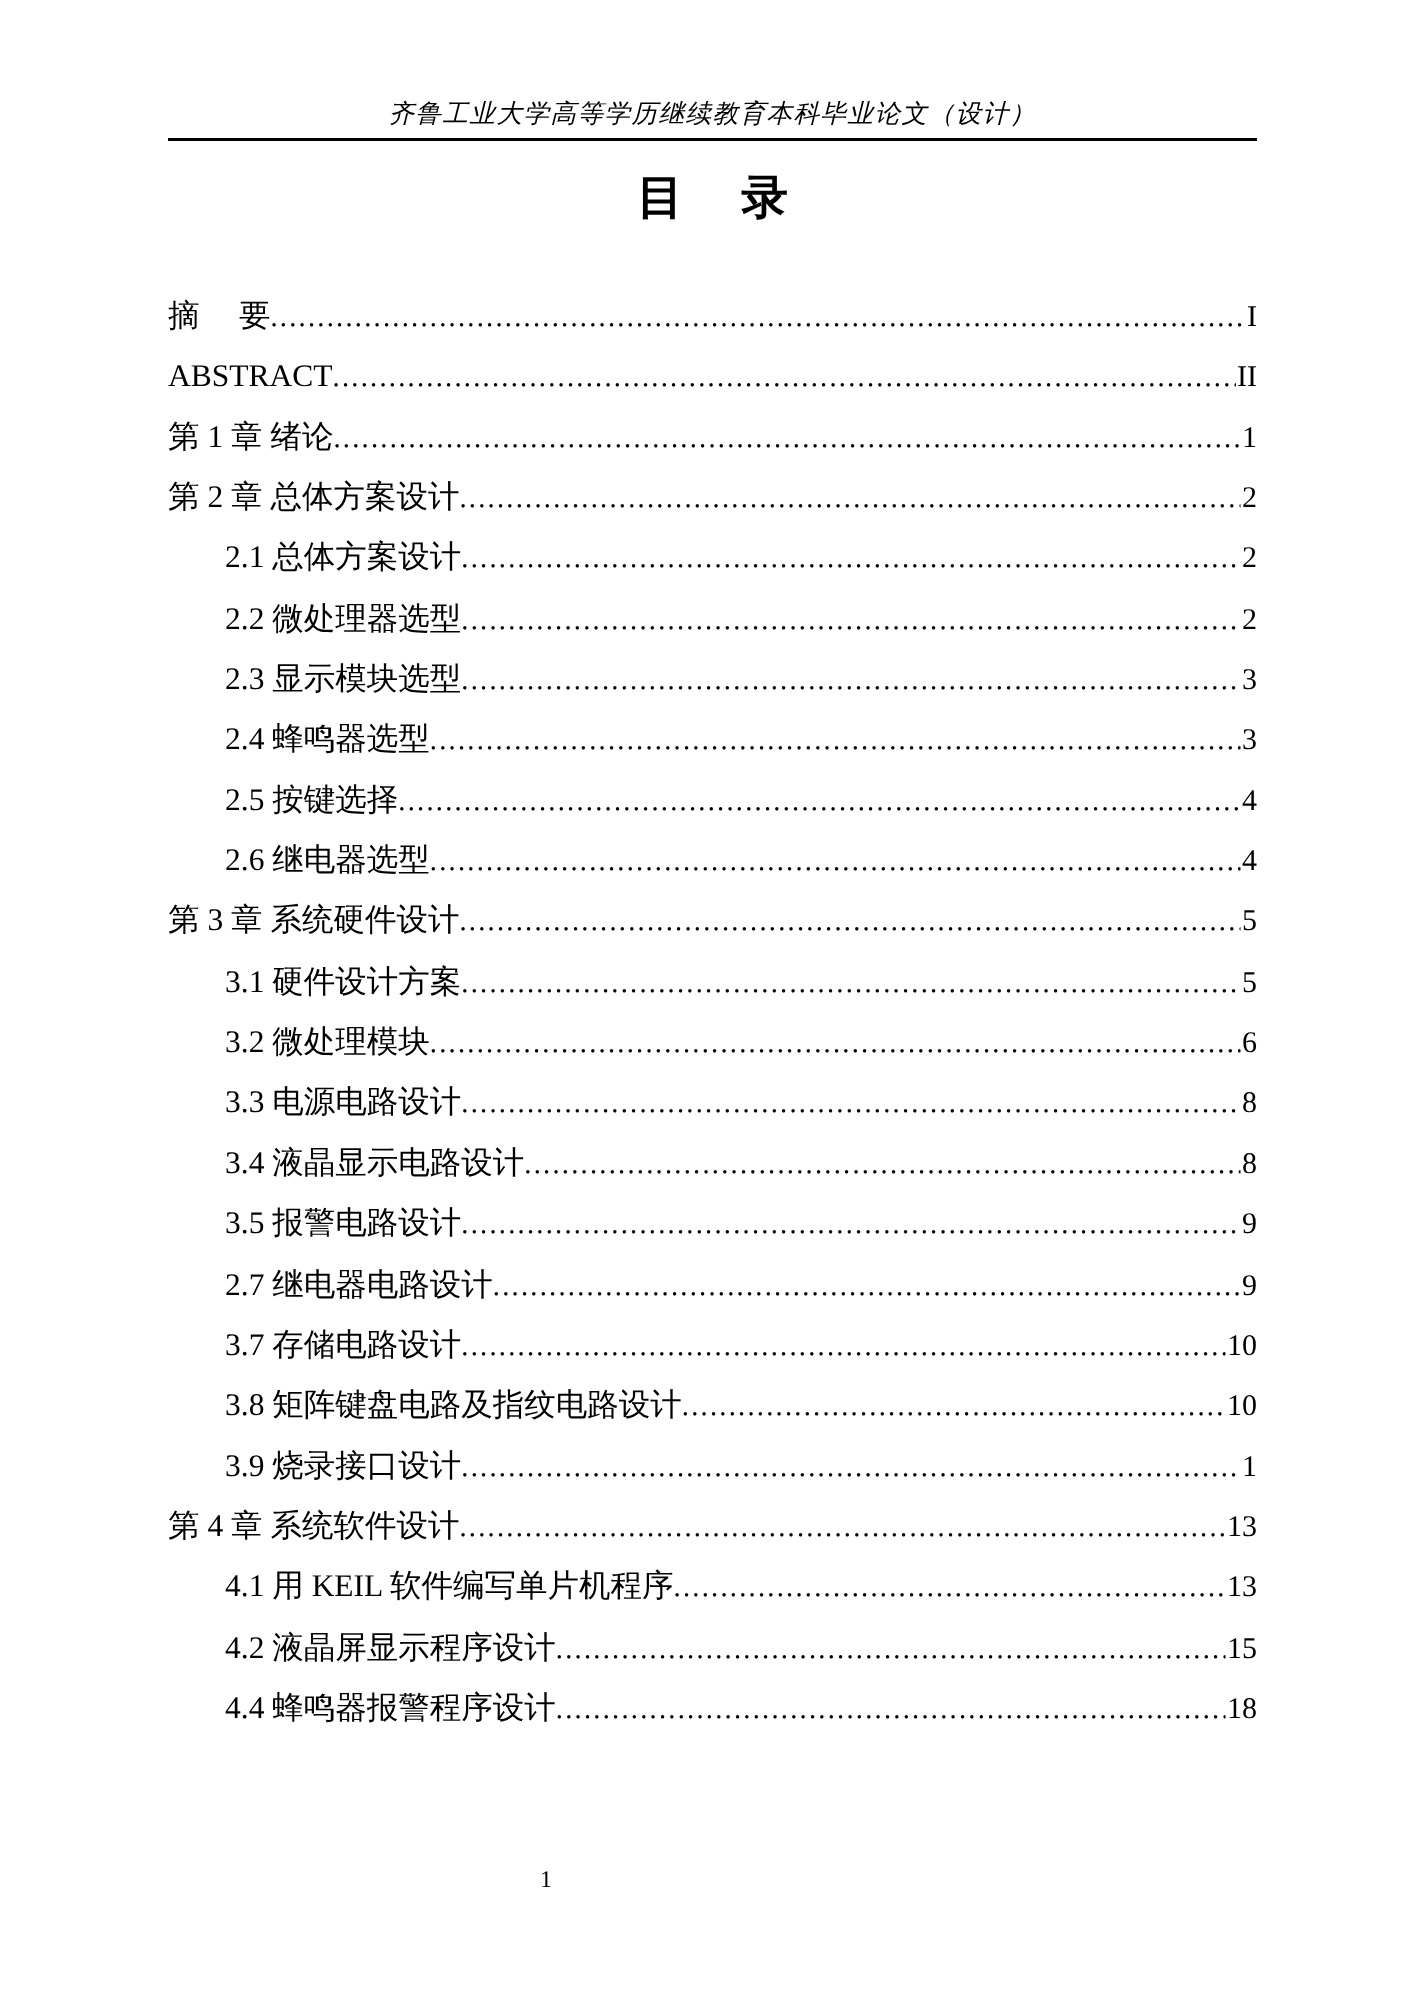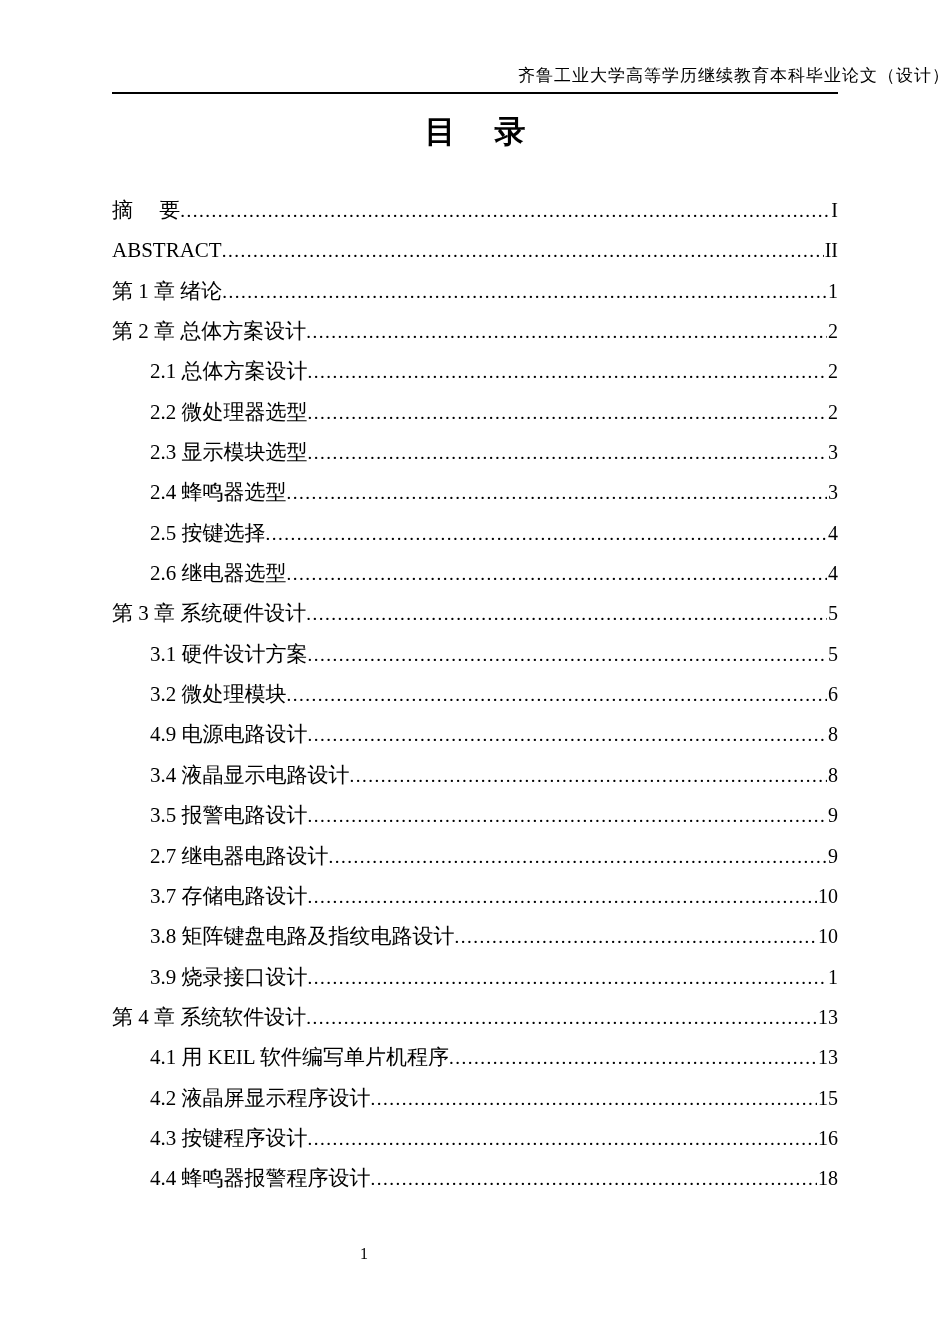--- a/index.html
+++ b/index.html
@@ -14,24 +14,25 @@
     color: #000000;
     font-family: "Liberation Serif", "DejaVu Serif", serif;
     overflow: hidden;
   }
 
   .header-text {
     position: absolute;
     top: 64px;
     left: 0;
     width: 950px;
-    text-align: right;
+    text-align: center;
     font-size: 17px;
     letter-spacing: 1px;
     white-space: pre;
+    font-style: italic;
   }
 
   .header-rule {
     position: absolute;
     top: 92px;
     left: 112px;
     width: 726px;
     height: 0;
     border-top: 2px solid #000000;
   }
@@ -169,21 +170,21 @@
     <span class="toc-label">3.1 硬件设计方案</span>
     <span class="toc-dots"></span>
     <span class="toc-page">5</span>
   </div>
     <div class="toc-row level-2">
     <span class="toc-label">3.2 微处理模块</span>
     <span class="toc-dots"></span>
     <span class="toc-page">6</span>
   </div>
     <div class="toc-row level-2">
-    <span class="toc-label">4.9 电源电路设计</span>
+    <span class="toc-label">3.3 电源电路设计</span>
     <span class="toc-dots"></span>
     <span class="toc-page">8</span>
   </div>
     <div class="toc-row level-2">
     <span class="toc-label">3.4 液晶显示电路设计</span>
     <span class="toc-dots"></span>
     <span class="toc-page">8</span>
   </div>
     <div class="toc-row level-2">
     <span class="toc-label">3.5 报警电路设计</span>
@@ -219,24 +220,19 @@
     <span class="toc-label">4.1 用 KEIL 软件编写单片机程序</span>
     <span class="toc-dots"></span>
     <span class="toc-page">13</span>
   </div>
     <div class="toc-row level-2">
     <span class="toc-label">4.2 液晶屏显示程序设计</span>
     <span class="toc-dots"></span>
     <span class="toc-page">15</span>
   </div>
     <div class="toc-row level-2">
-    <span class="toc-label">4.3 按键程序设计</span>
-    <span class="toc-dots"></span>
-    <span class="toc-page">16</span>
-  </div>
-    <div class="toc-row level-2">
     <span class="toc-label">4.4 蜂鸣器报警程序设计</span>
     <span class="toc-dots"></span>
     <span class="toc-page">18</span>
   </div>
   </div>
 
 <div class="footer-page">1</div>
 
 </body></html>

